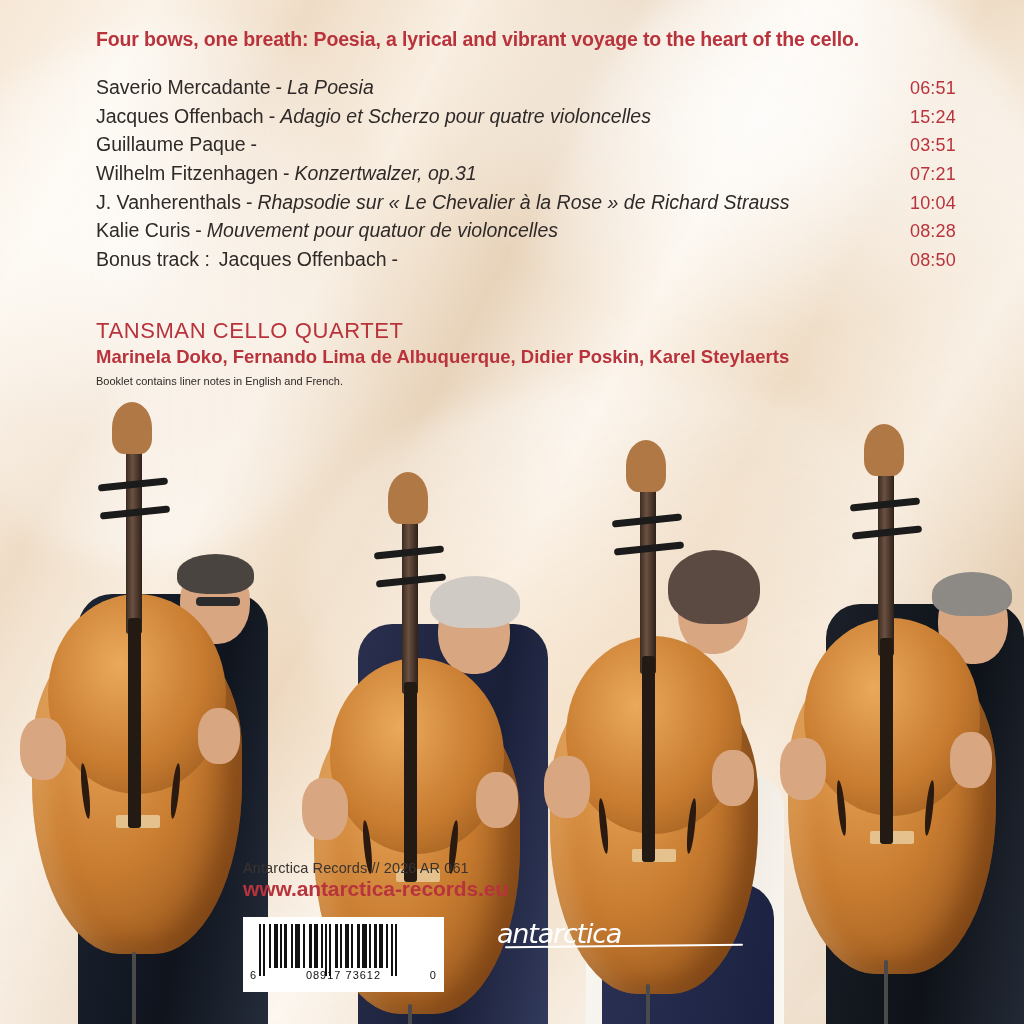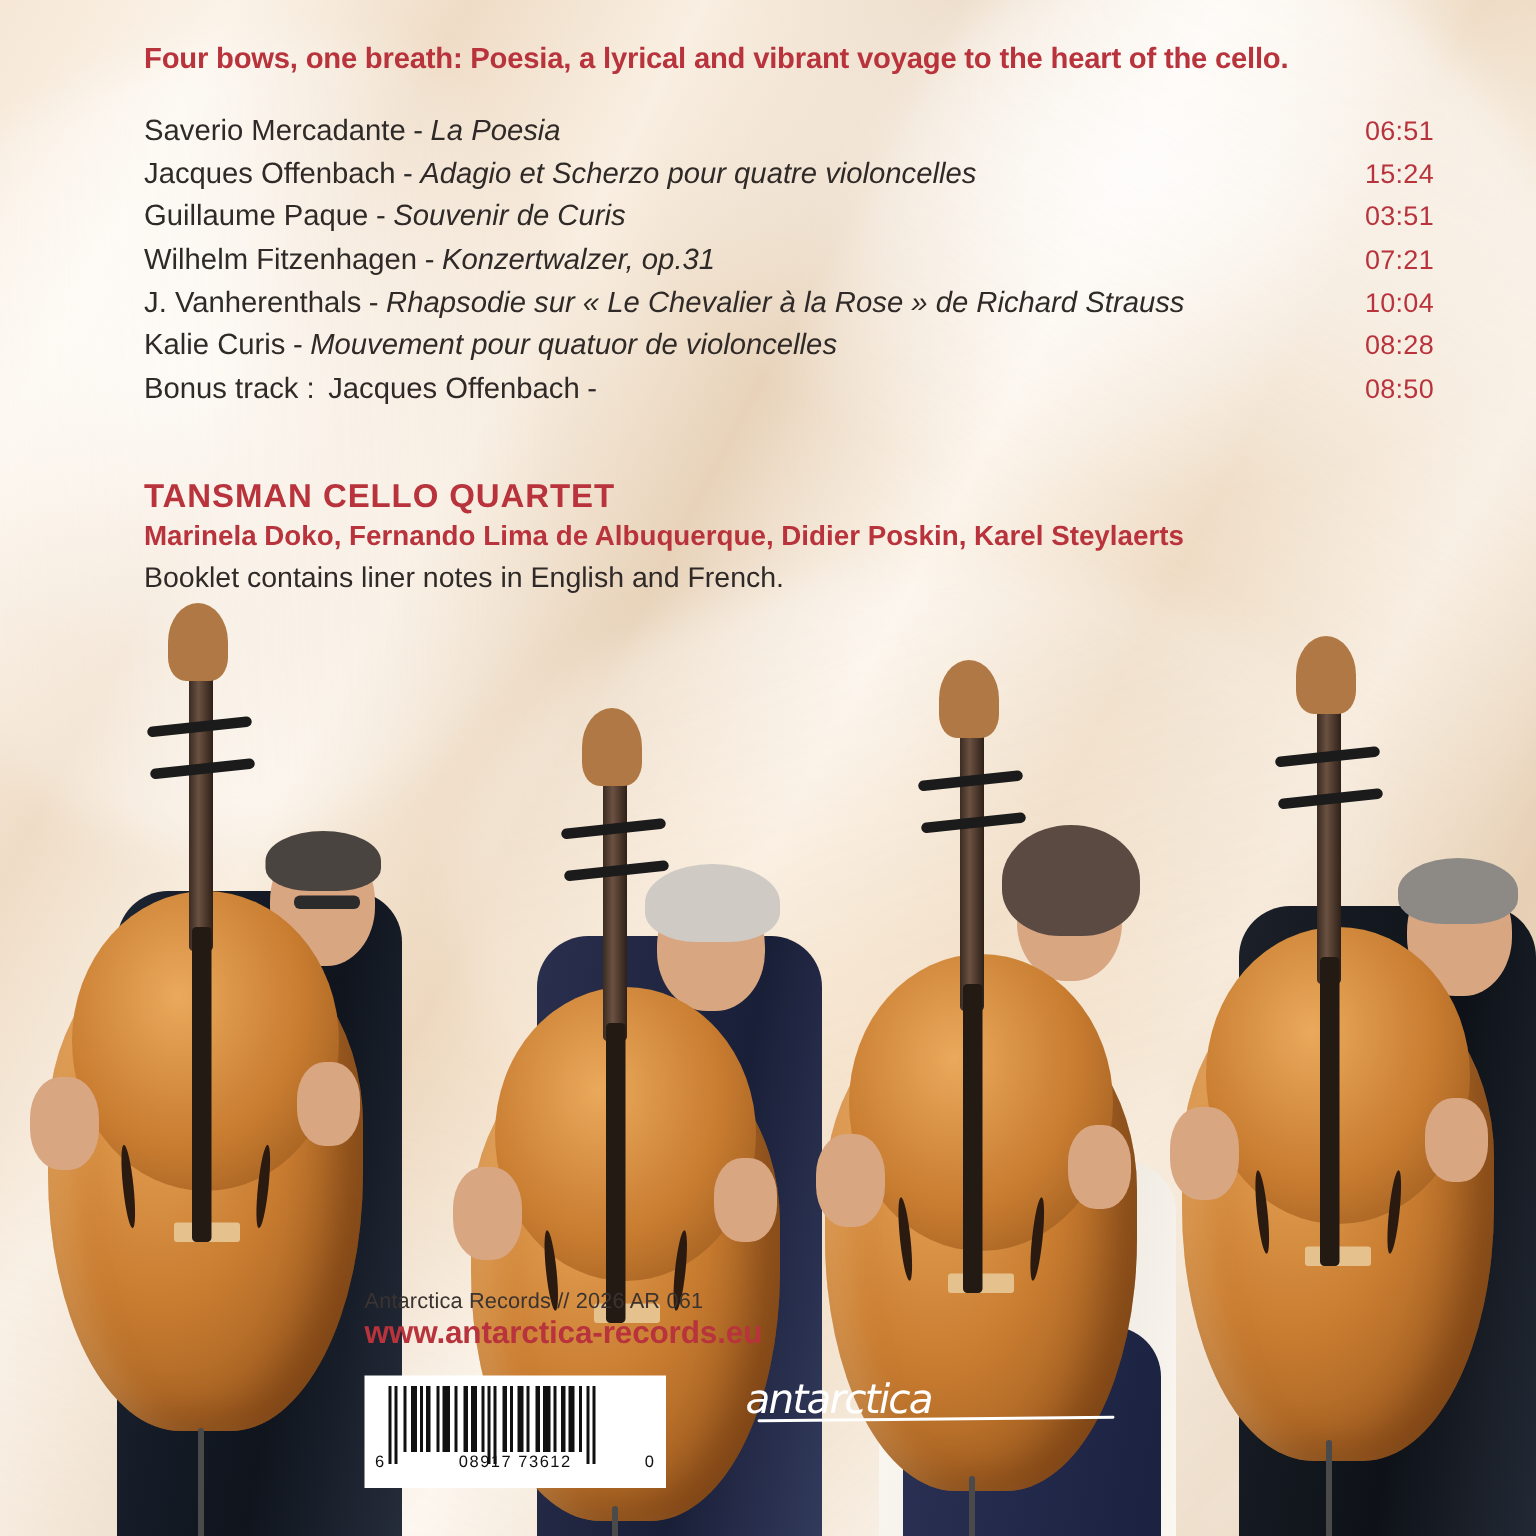--- a/index.html
+++ b/index.html
@@ -102,32 +102,32 @@
 
   .ensemble {
     position: absolute;
     left: 96px;
     top: 318px;
     width: 860px;
   }
   .ensemble-name {
     color: #b8333c;
     font-size: 22px;
-    font-weight: bold;
+    font-weight: normal;
     letter-spacing: 0.6px;
   }
   .members {
     color: #b8333c;
     font-size: 18.5px;
     font-weight: bold;
     margin-top: 2px;
   }
   .booklet {
     color: #2f2a28;
-    font-size: 19px;
+    font-size: 11px;
     margin-top: 7px;
   }
 
   
   .player {
     position: absolute;
     bottom: 0;
   }
   .cello-body {
     position: absolute;
@@ -380,21 +380,20 @@
       <span>Jacques Offenbach</span>
       <span class="dash">-</span>
       <span class="work">Adagio et Scherzo pour quatre violoncelles</span>
       <span class="spacer"></span>
       <span class="dur">15:24</span>
     </div>
 
     <div class="track">
       <span>Guillaume Paque</span>
       <span class="dash">-</span>
-      <span class="work">Souvenir de Curis</span>
       <span class="spacer"></span>
       <span class="dur">03:51</span>
     </div>
 
     <div class="track">
       <span>Wilhelm Fitzenhagen</span>
       <span class="dash">-</span>
       <span class="work">Konzertwalzer, op.31</span>
       <span class="spacer"></span>
       <span class="dur">07:21</span>

